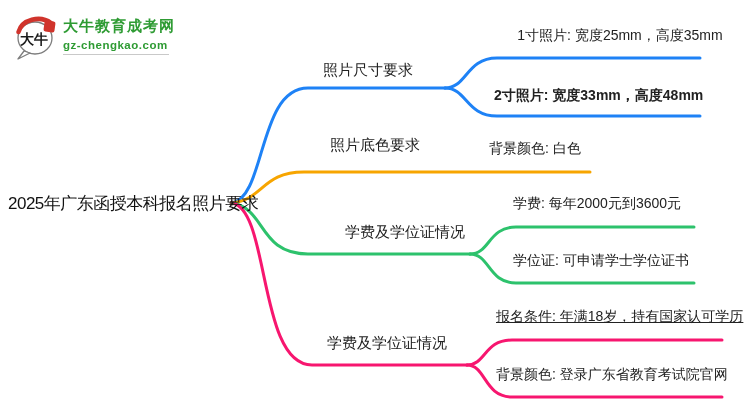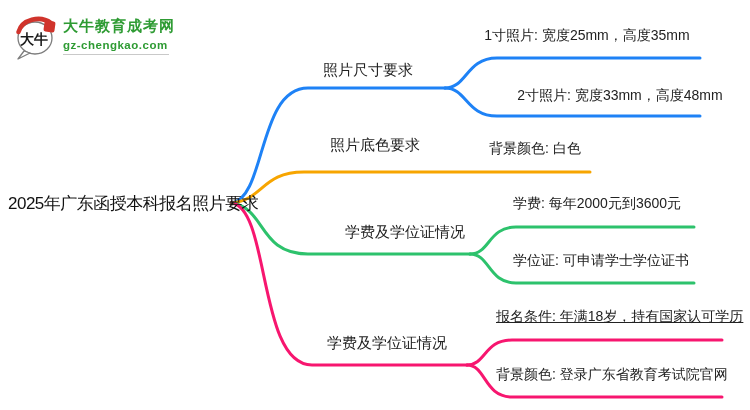--- a/index.html
+++ b/index.html
@@ -68,21 +68,21 @@
     </div>
   </div>
 
   <div class="root-label">2025年广东函授本科报名照片要求</div>
 
   <div class="node branch-label" style="left:293px;top:60px;width:150px;">照片尺寸要求</div>
   <div class="node branch-label" style="left:300px;top:135px;width:150px;">照片底色要求</div>
   <div class="node branch-label" style="left:330px;top:222px;width:150px;font-family:Liberation Serif, serif;">学费及学位证情况</div>
   <div class="node branch-label" style="left:312px;top:333px;width:150px;">学费及学位证情况</div>
 
-  <div class="node leaf-label" style="left:484px;top:25px;width:206px;">1寸照片: 宽度25mm，高度35mm</div>
-  <div class="node leaf-label" style="left:517px;top:85px;width:206px;">2寸照片: 宽度33mm，高度48mm</div>
+  <div class="node leaf-label" style="left:517px;top:25px;width:206px;">1寸照片: 宽度25mm，高度35mm</div>
+  <div class="node leaf-label" style="left:494px;top:85px;width:206px;font-weight:bold;">2寸照片: 宽度33mm，高度48mm</div>
   <div class="node leaf-label" style="left:455px;top:138px;width:160px;">背景颜色: 白色</div>
   <div class="node leaf-label" style="left:500px;top:193px;width:194px;">学费: 每年2000元到3600元</div>
   <div class="node leaf-label" style="left:504px;top:250px;width:194px;">学位证: 可申请学士学位证书</div>
   <div class="node leaf-label" style="left:496px;top:306px;width:228px;text-decoration:underline;">报名条件: 年满18岁，持有国家认可学历</div>
   <div class="node leaf-label" style="left:496px;top:364px;width:228px;">背景颜色: 登录广东省教育考试院官网</div>
 
 </div>
 
 </body></html>

